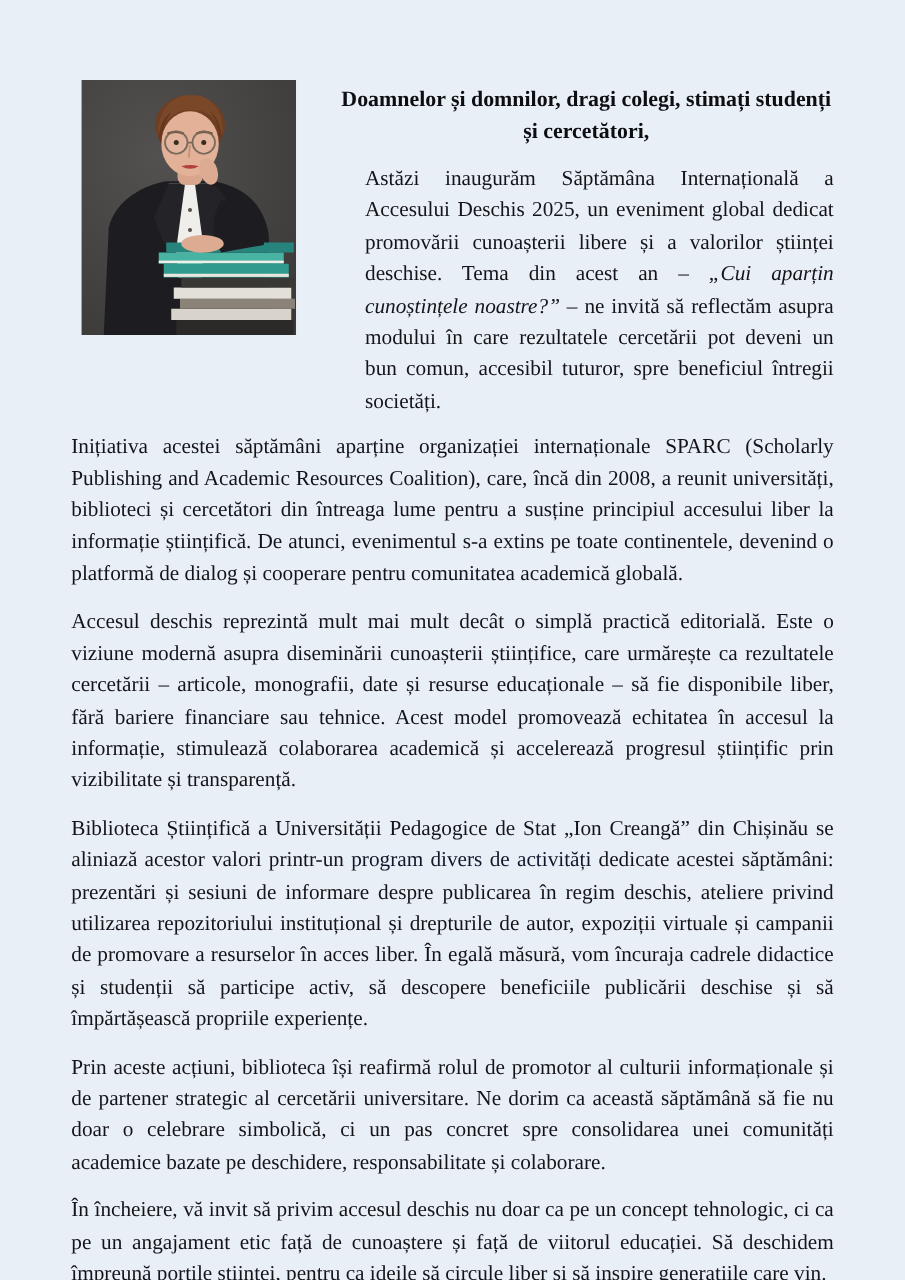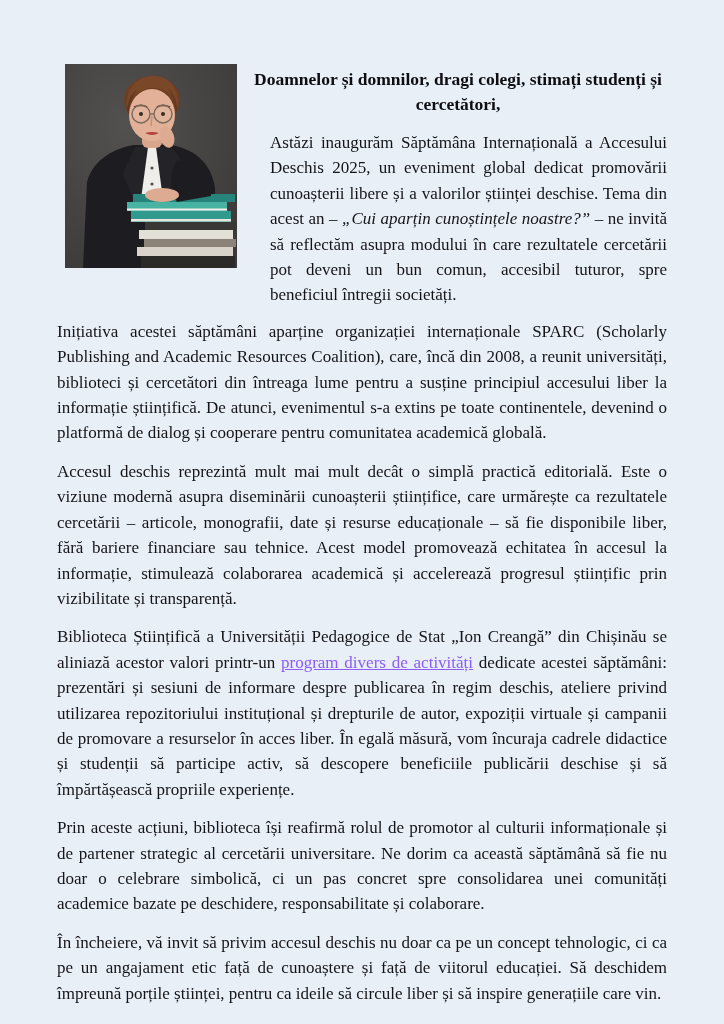--- a/index.html
+++ b/index.html
@@ -13,21 +13,21 @@
     color: #141418;
   }
   .page {
     box-sizing: border-box;
     width: 724px;
     height: 1024px;
     padding: 64px 57px 0 57px;
   }
   .top-row {
     display: flex;
-    gap: 12px;
+    gap: 34px;
     margin-bottom: 11px;
   }
   .photo-frame {
     flex: none;
     width: 172px;
     height: 204px;
     margin-left: 8px;
     overflow: hidden;
   }
   .photo-frame svg { display: block; }
@@ -42,22 +42,21 @@
   }
   p.body {
     font-size: 17px;
     line-height: 25.4px;
     text-align: justify;
     margin: 0 0 13px 0;
   }
   p.intro { margin-bottom: 0; margin-left: 21px; }
   em.quote { font-style: italic; }
   a.doc-link {
-    color: #8b5cf6;
-    text-decoration: underline;
+    color: #0f172a;
     cursor: pointer;
   }
 </style>
 </head>
 <body>
 
 <div class="page">
 
   <div class="top-row">
 

